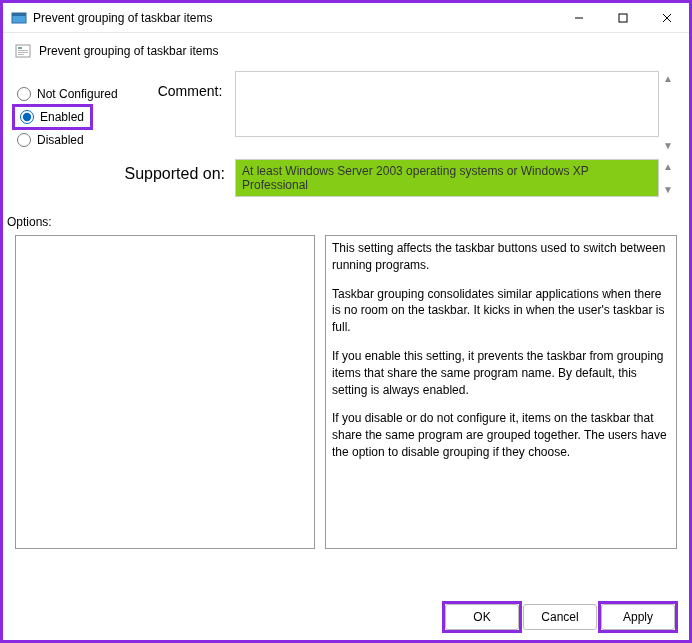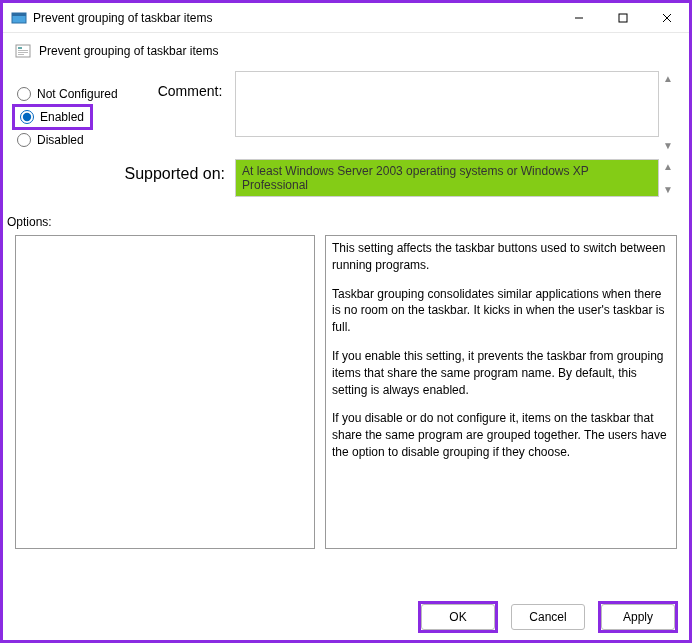--- a/index.html
+++ b/index.html
@@ -124,21 +124,21 @@
   line-height: 1.4;
 }
 .panel.opt { flex: 0 0 300px; }
 .panel.help { flex: 1; }
 .panel.help p { margin-bottom: 12px; }
 .footer {
   position: absolute;
   bottom: 10px;
   right: 14px;
   display: flex;
-  gap: 16px;
+  gap: 4px;
   justify-content: center;
 }
 .footer button {
   width: 74px;
   padding: 5px 0;
   font-size: 12px;
   background: #fff;
   border: 1px solid #bbb;
   border-radius: 3px;
   cursor: pointer;

